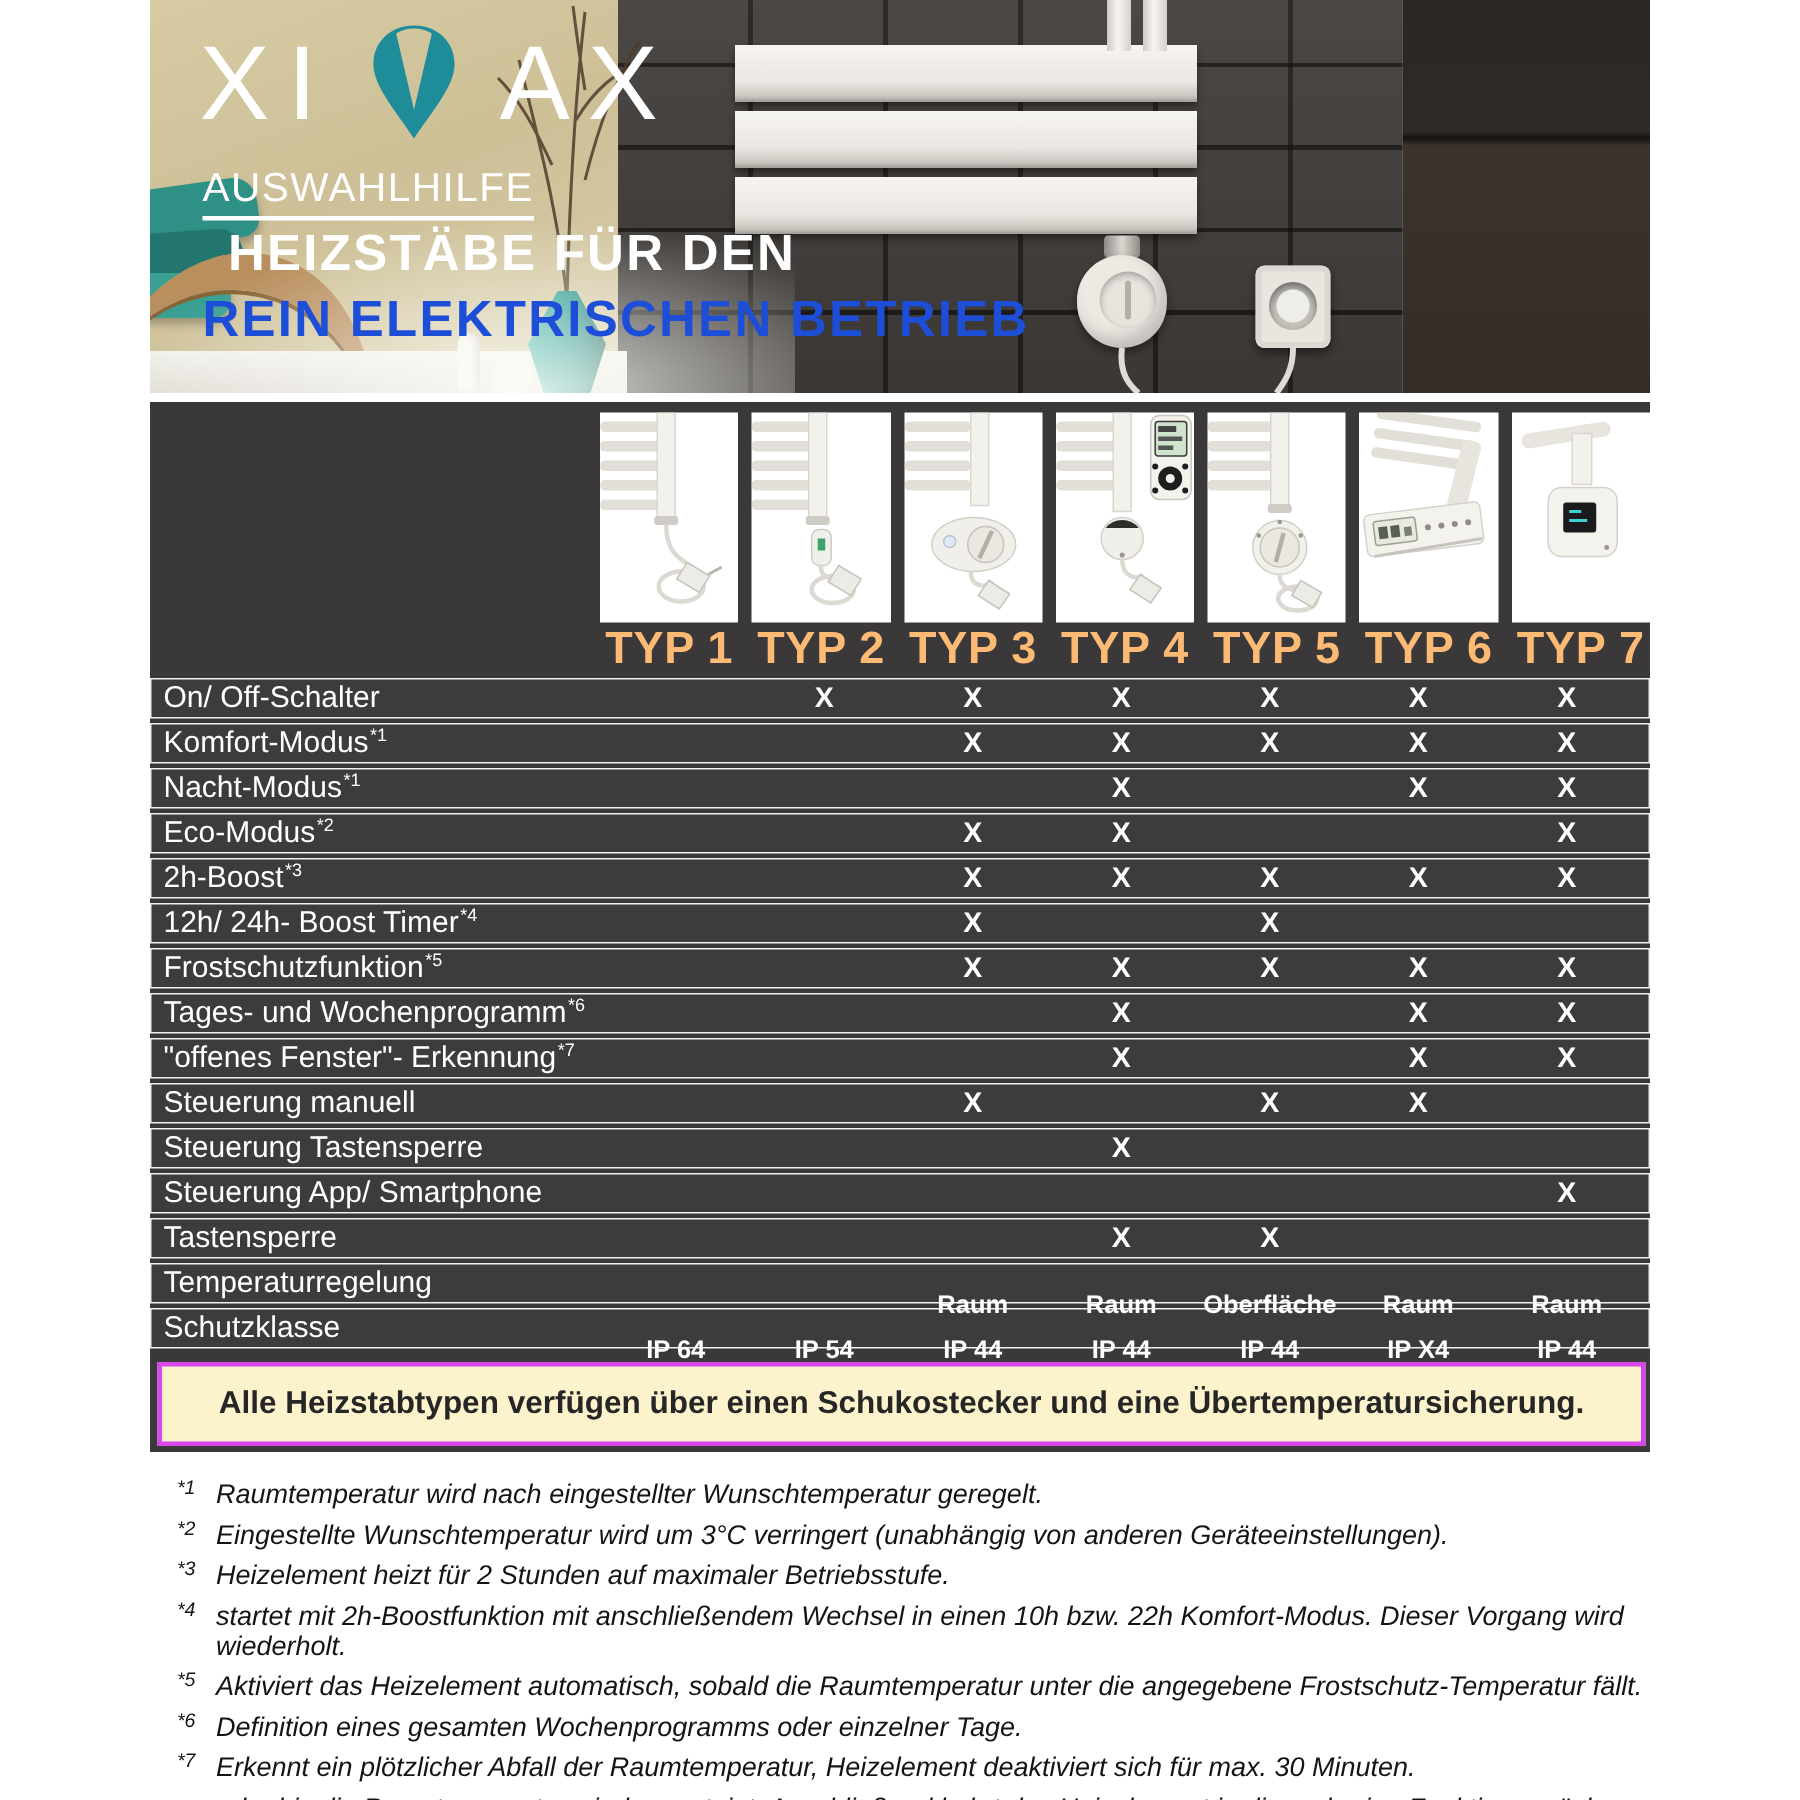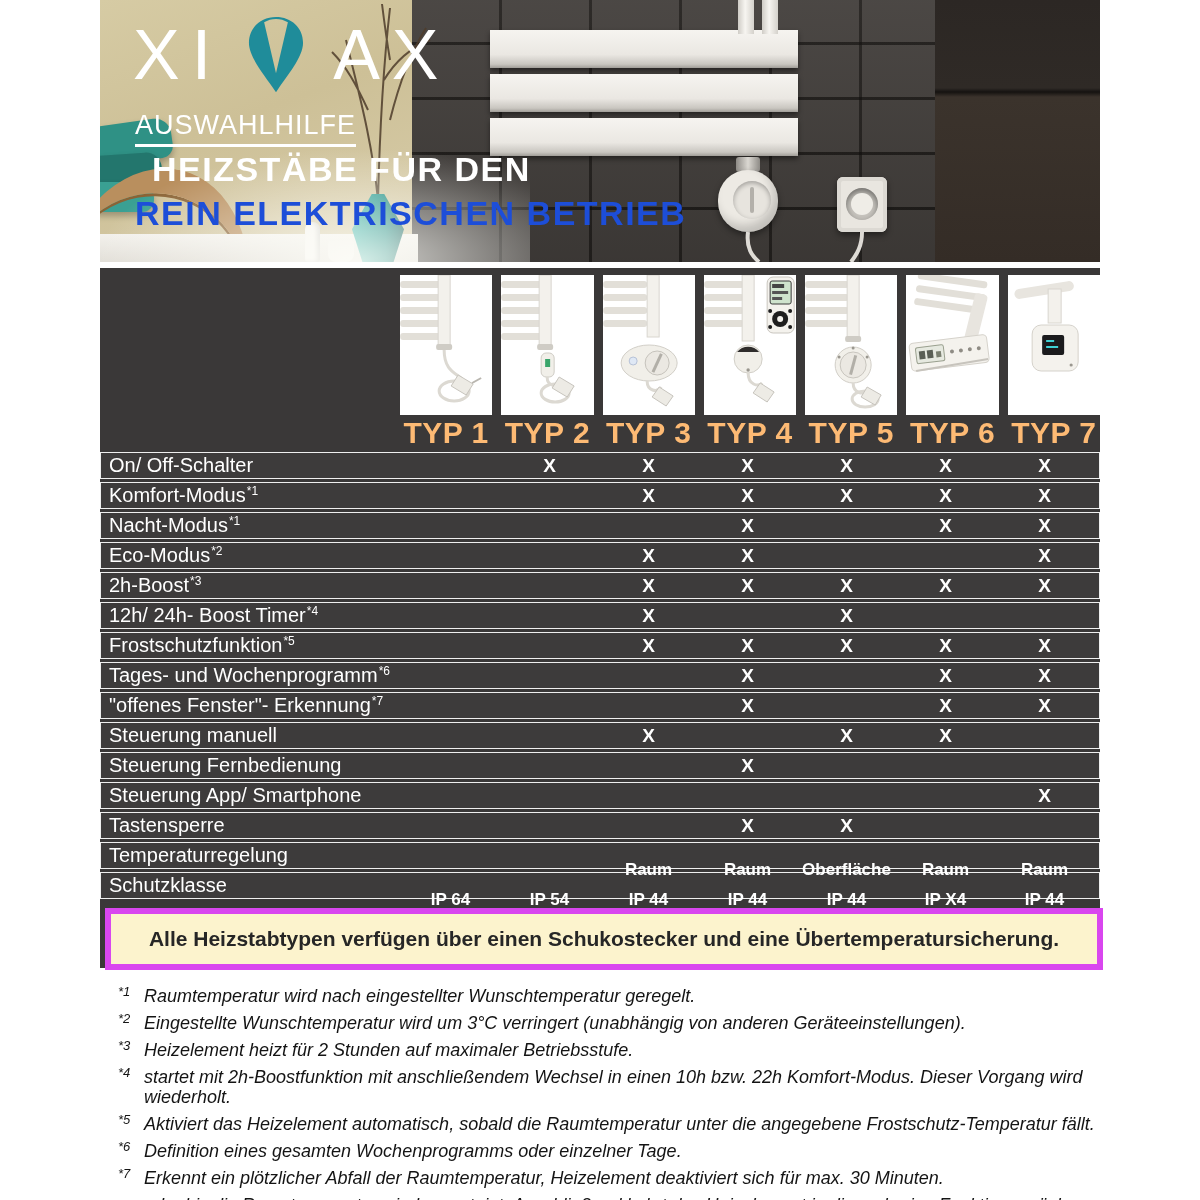--- a/index.html
+++ b/index.html
@@ -65,21 +65,21 @@
   .panel svg{width:100%;height:100%;}
   .typlabels{position:absolute;left:300px;top:150px;width:700px;height:30px;display:flex;gap:9px;}
   .typlabel{flex:1;text-align:center;color:#fdba74;font-weight:700;font-size:30px;line-height:30px;letter-spacing:.5px;}
   .rows{position:absolute;left:0;top:184px;width:1000px;}
   .feature-row{display:flex;height:27px;margin-bottom:3px;background:#3d3b3b;border:1px solid #efefef;
         box-sizing:border-box;align-items:center;}
   .row-label{flex:0 0 292px;padding-left:8px;color:#fff;font-size:20px;white-space:nowrap;}
   .sup{font-size:12px;position:relative;top:-7px;margin-left:1px;}
   .cell{flex:0 0 99px;text-align:center;color:#fff;font-weight:700;font-size:19px;}
   .cell.val{font-size:17px;margin-top:28px;}
-  .banner{position:absolute;left:5px;top:640px;width:986px;height:50px;background:#fcf3cd;border:6px solid #d946ef;
+  .banner{position:absolute;left:5px;top:640px;width:986px;height:50px;background:#fcf3cd;border:3px solid #d946ef;
         display:flex;align-items:center;justify-content:center;font-weight:700;font-size:21px;color:#262626;}
 
   
   .footnotes{position:absolute;left:118px;top:986px;width:985px;font-style:italic;font-size:18px;color:#141414;}
   .fn{display:flex;line-height:20px;margin-bottom:7px;}
   .fn-marker{font-size:13px;position:relative;top:-4px;margin-right:9px;min-width:17px;}
   .fn-cont{margin-left:26px;}
 </style>
 </head>
 <body>
@@ -387,21 +387,21 @@
           <div class="row-label"><span>Steuerung manuell</span></div>
           <div class="cell"></div>
           <div class="cell"></div>
           <div class="cell">X</div>
           <div class="cell"></div>
           <div class="cell">X</div>
           <div class="cell">X</div>
           <div class="cell"></div>
         </div>
         <div class="feature-row">
-          <div class="row-label"><span>Steuerung Fernbedienung</span></div>
+          <div class="row-label"><span>Steuerung Tastensperre</span></div>
           <div class="cell"></div>
           <div class="cell"></div>
           <div class="cell"></div>
           <div class="cell">X</div>
           <div class="cell"></div>
           <div class="cell"></div>
           <div class="cell"></div>
         </div>
         <div class="feature-row">
           <div class="row-label"><span>Steuerung App/ Smartphone</span></div>

